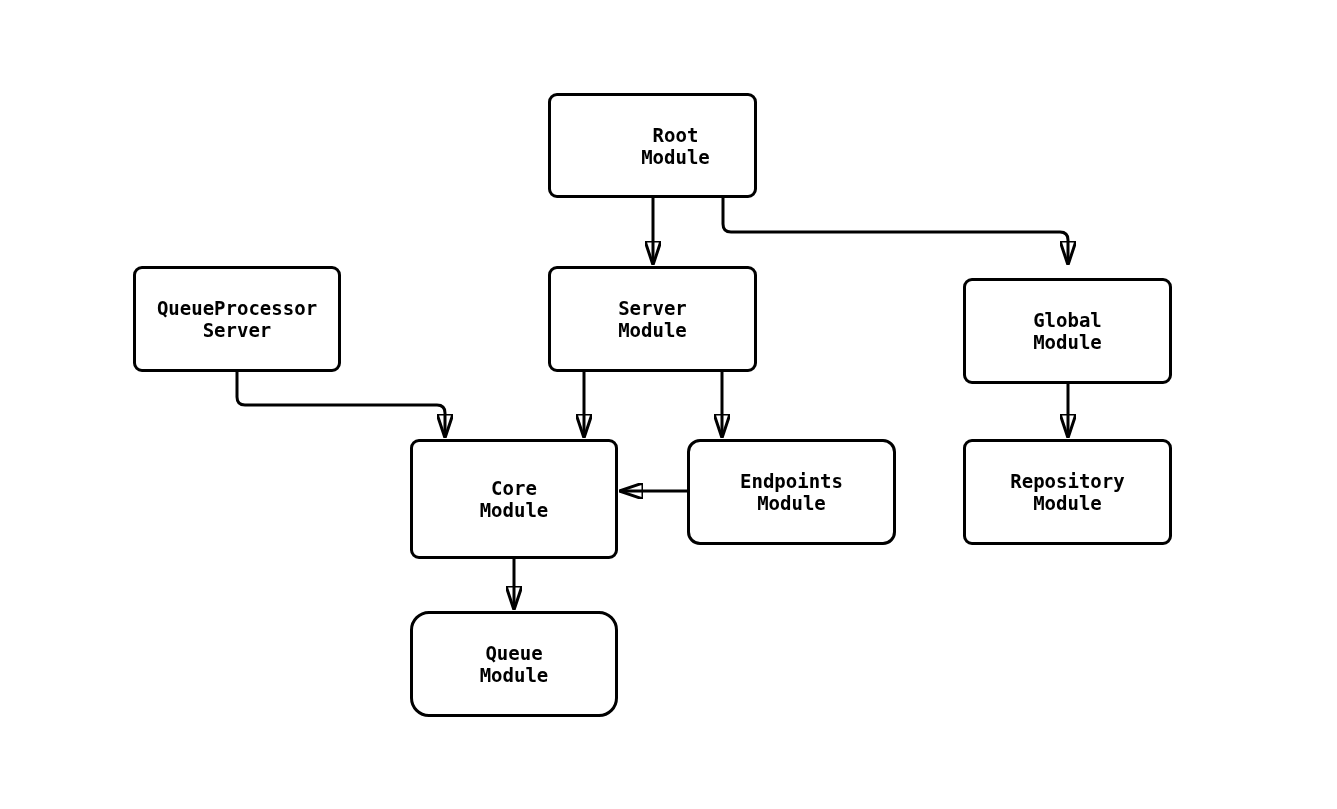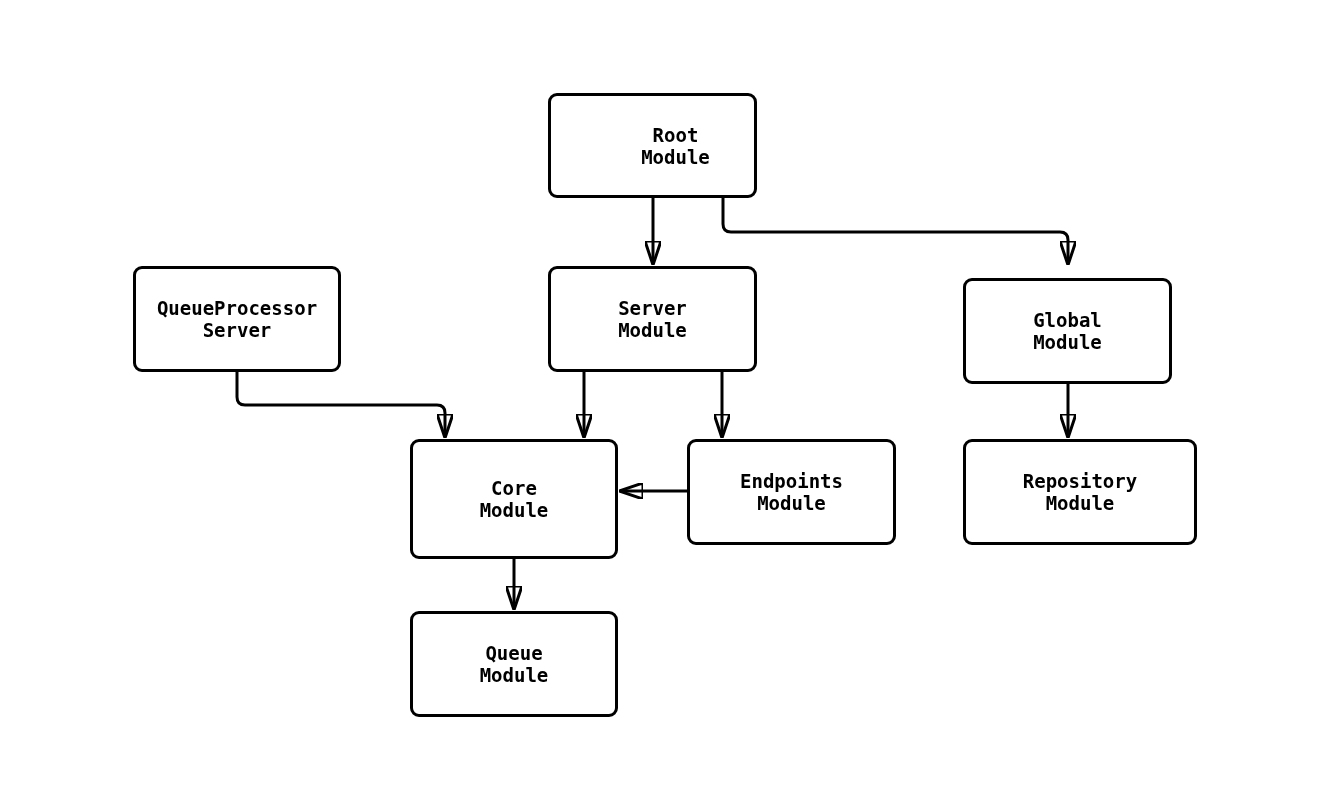--- a/index.html
+++ b/index.html
@@ -42,23 +42,23 @@
     font-size: 19px;
     line-height: 22px;
     color: #000000;
   }
   
   #n-root        { left: 548px; top:  93px; width: 209px; height: 105px; padding-left: 46px; }
   #n-queueproc   { left: 133px; top: 266px; width: 208px; height: 106px; }
   #n-server      { left: 548px; top: 266px; width: 209px; height: 106px; }
   #n-global      { left: 963px; top: 278px; width: 209px; height: 106px; }
   #n-core        { left: 410px; top: 439px; width: 208px; height: 120px; }
-  #n-endpoints   { left: 687px; top: 439px; width: 209px; height: 106px; }
-  #n-repository  { left: 963px; top: 439px; width: 234px; height: 106px; }
-  #n-queue       { left: 410px; top: 611px; width: 208px; height: 106px; }
+  #n-endpoints   { left: 687px; top: 439px; width: 209px; height: 106px; border-radius: 13px; }
+  #n-repository  { left: 963px; top: 439px; width: 209px; height: 106px; }
+  #n-queue       { left: 410px; top: 611px; width: 208px; height: 106px; border-radius: 19px; }
 </style>
 </head>
 <body>
 
 <div class="canvas">
 
   <svg class="edges" viewBox="0 0 1337 809" xmlns="http://www.w3.org/2000/svg">
     <defs>
       <marker id="arrowhead" markerUnits="userSpaceOnUse" markerWidth="24" markerHeight="16" refX="23" refY="8" orient="auto">
         <path d="M0,0 L24,8 L0,16 Z" fill="#000000" stroke="none"></path>

